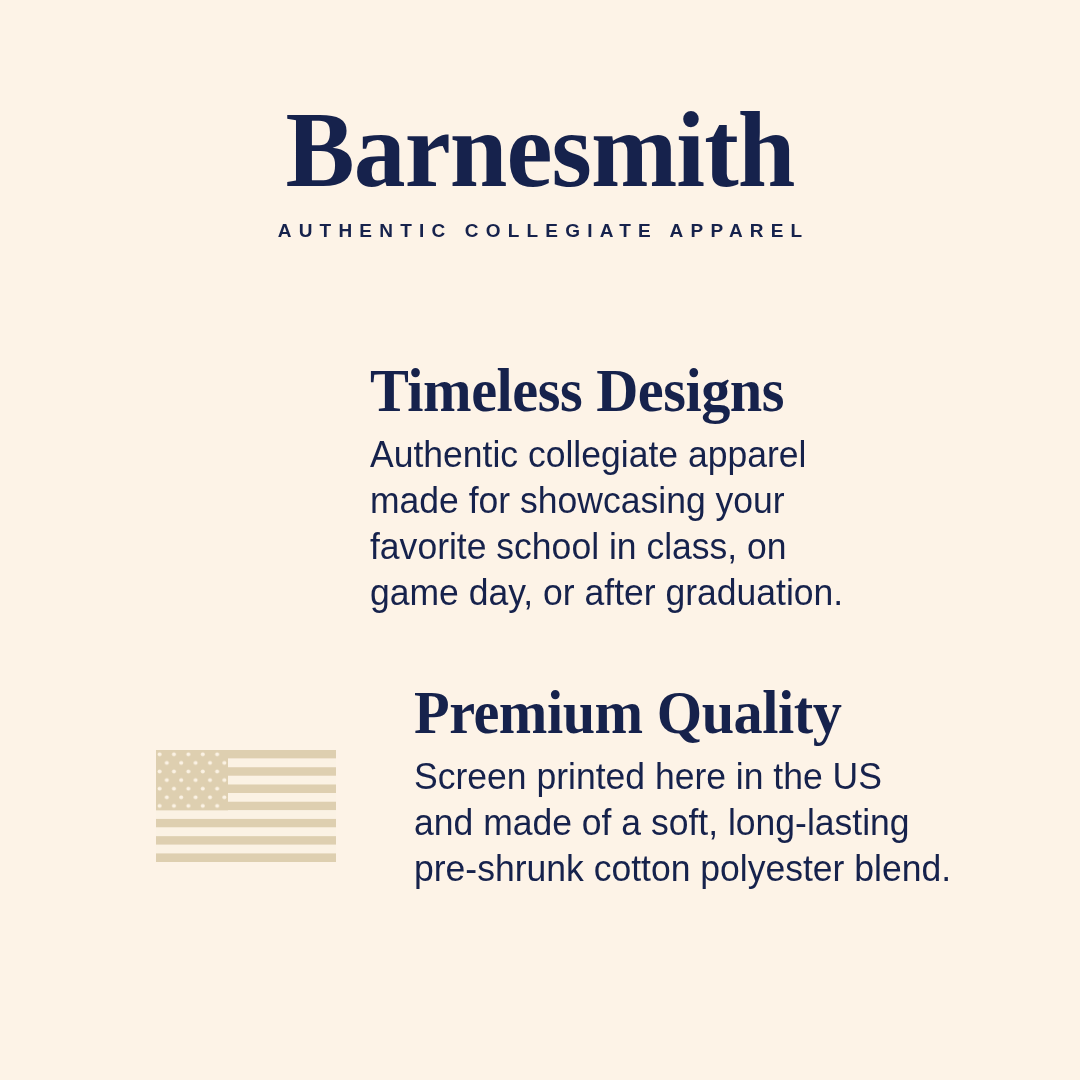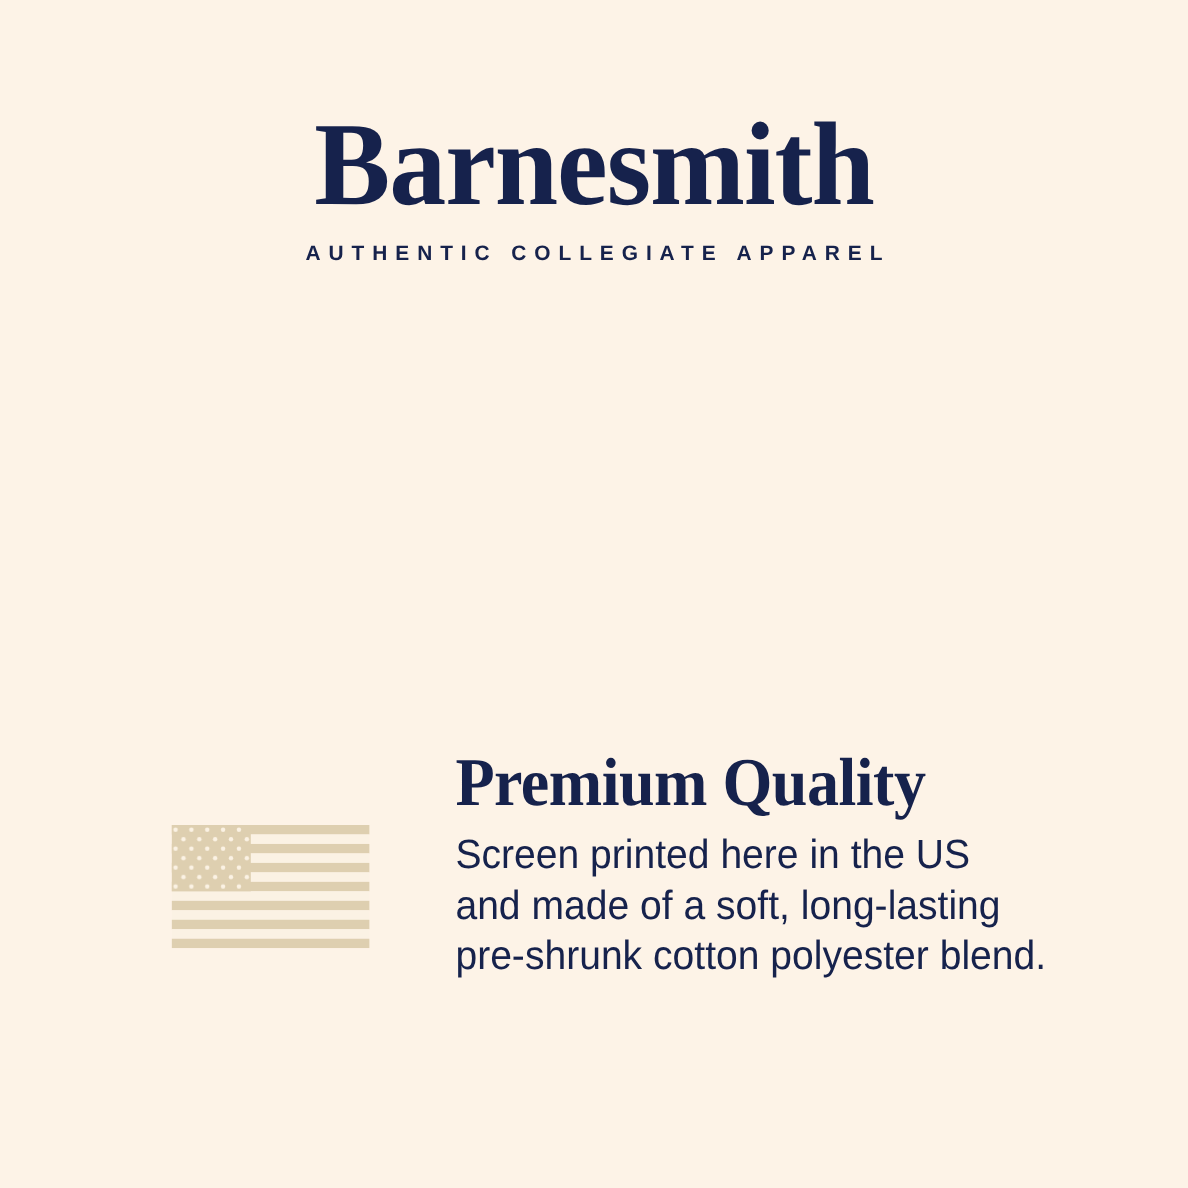--- a/index.html
+++ b/index.html
@@ -101,20 +101,29 @@
 <div class="page">
 
   <div class="brand">
     <div class="brand-wordmark">Barnesmith</div>
     <div class="brand-tagline">AUTHENTIC COLLEGIATE APPAREL</div>
   </div>
 
   <div class="feature feature-1">
 
 
+    <div class="feature-text">
+      <h2 class="feature-heading">Timeless Designs</h2>
+      <p class="feature-body">
+        <span class="line">Authentic collegiate apparel</span>
+        <span class="line">made for showcasing your</span>
+        <span class="line">favorite school in class, on</span>
+        <span class="line">game day, or after graduation.</span>
+      </p>
+    </div>
   </div>
 
   <div class="feature feature-2">
 
     <div class="feature-icon icon-flag">
       <svg viewBox="0 0 180 112" width="180" height="112" aria-hidden="true">
         <defs>
           <pattern id="starfield" x="0" y="0" width="14.4" height="17.2" patternUnits="userSpaceOnUse">
             <circle cx="3.6" cy="4.3" r="2.0" fill="#FBF2E4"></circle>
             <circle cx="10.8" cy="12.9" r="2.0" fill="#FBF2E4"></circle>

